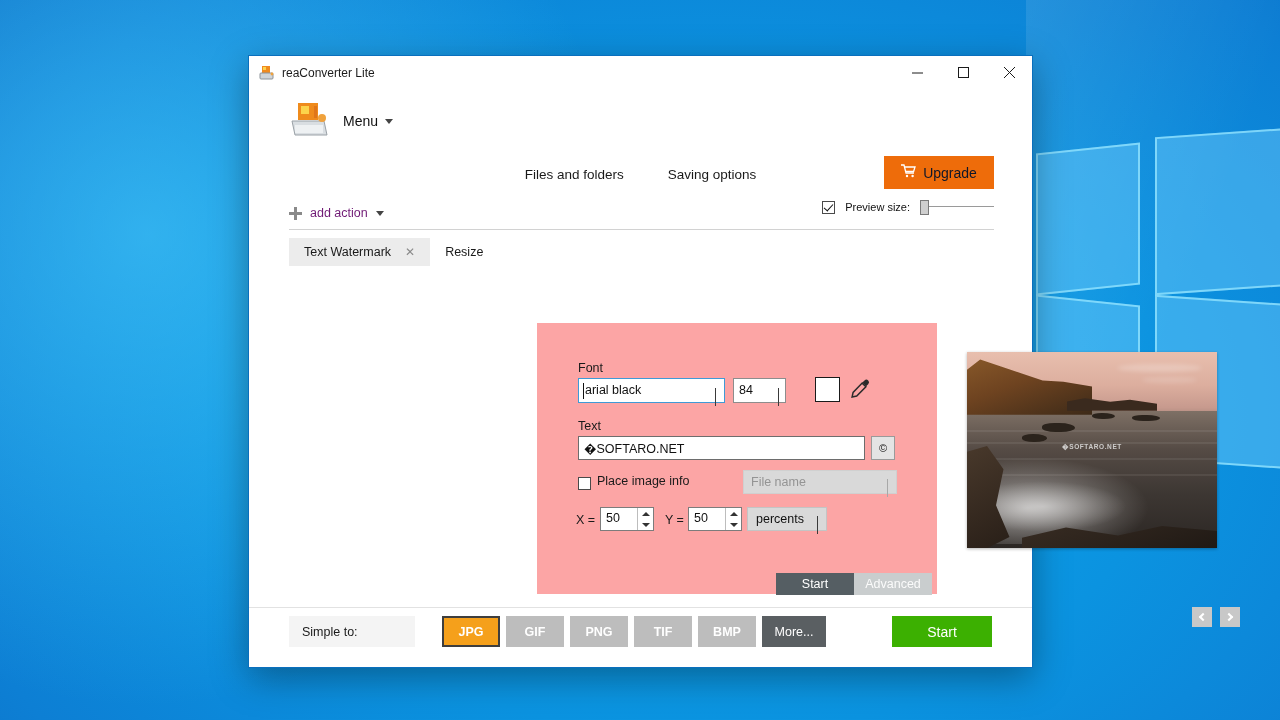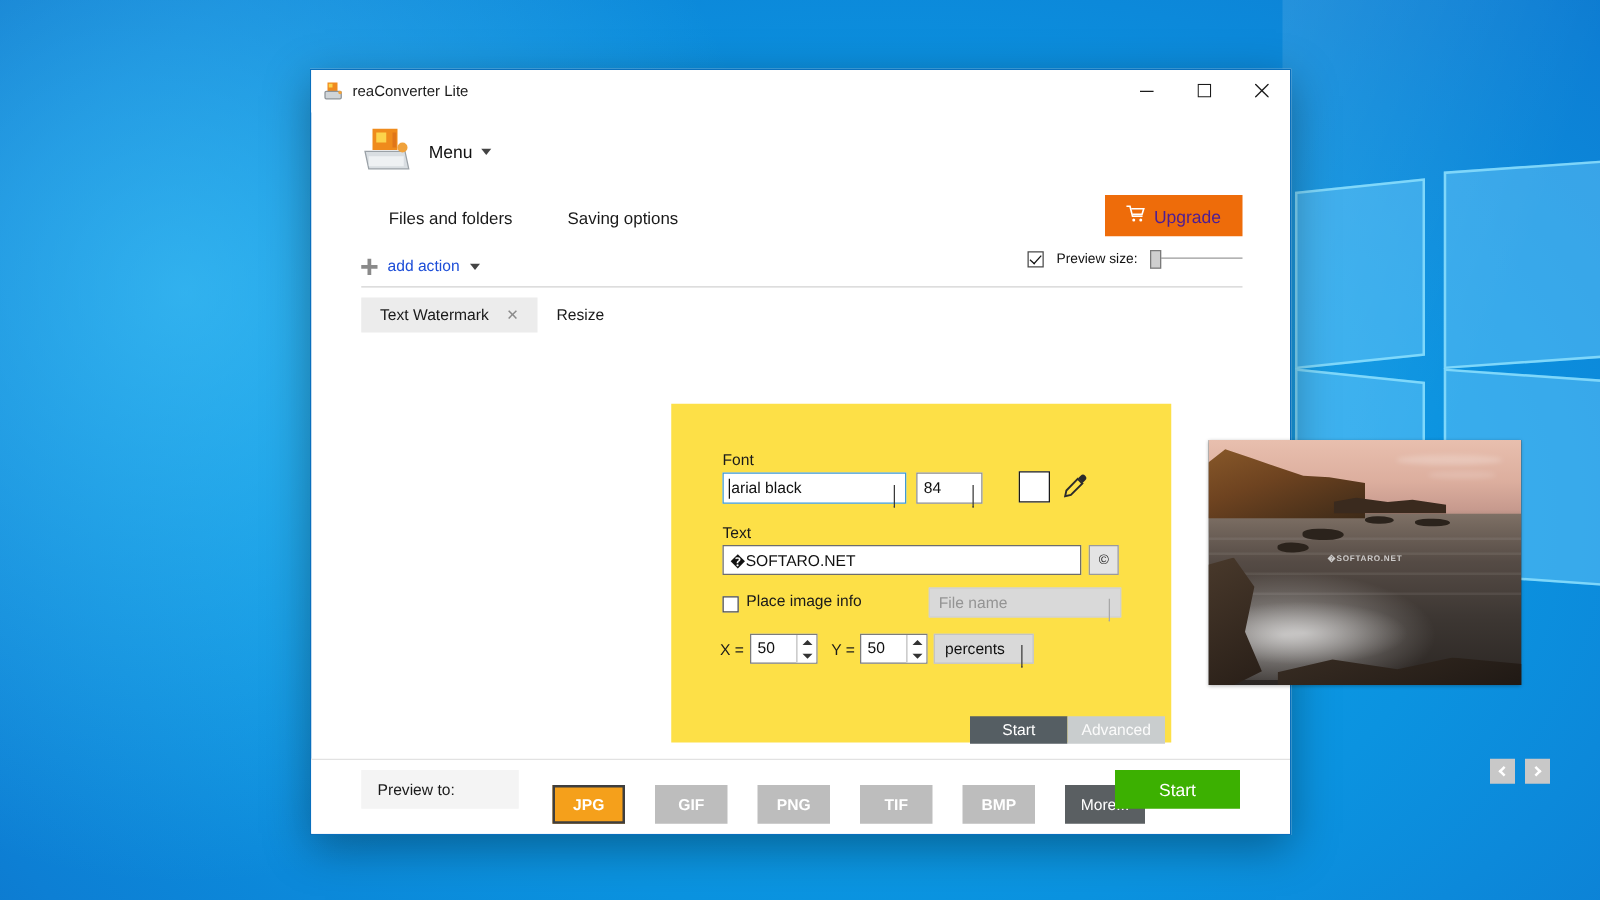--- a/index.html
+++ b/index.html
@@ -50,33 +50,33 @@
 
   
   #menurow{ height:62px; display:flex; align-items:center; padding-left:40px; }
   #app-logo{ width:42px; height:40px; position:relative; }
   #menu-btn{ margin-left:12px; display:flex; align-items:center; gap:7px;
              font-size:14px; color:#111; cursor:default; }
   .caret{ width:0;height:0;border-left:4px solid transparent;border-right:4px solid transparent;
           border-top:5px solid #444; display:inline-block; }
 
   
-  #tabsrow{ height:44px; display:flex; align-items:stretch; padding-left:40px; position:relative; }
+  #tabsrow{ height:44px; display:flex; align-items:stretch; position:relative;justify-content:center; }
   .mtab{ display:flex; align-items:center; justify-content:center; font-size:13.5px;
          color:#1a1a1a; padding:0 22px; min-width:124px; cursor:default; }
   .mtab.active{ background:#ececec; }
   #upgrade-btn{
     position:absolute; right:38px; top:4px; width:110px; height:33px;
-    background:#ee6c0a; color:#4c1d95; display:flex; align-items:center; justify-content:center;
+    background:#ee6c0a; color:#0f172a; display:flex; align-items:center; justify-content:center;
     gap:7px; font-size:14px; cursor:default;
   }
 
   
   #actionrow{ height:34px; display:flex; align-items:center; padding-left:40px; position:relative;}
-  #add-action{ display:flex; align-items:center; gap:8px; font-size:12.5px; color:#1d4ed8; cursor:default;}
+  #add-action{ display:flex; align-items:center; gap:8px; font-size:12.5px; color:#701a75; cursor:default;}
   .plus{ position:relative; width:13px; height:13px; }
   .plus:before,.plus:after{content:"";position:absolute;background:#8a8a8a;}
   .plus:before{left:5px;top:0;width:3px;height:13px;}
   .plus:after{top:5px;left:0;height:3px;width:13px;}
   #preview-size-wrap{ position:absolute; right:38px; top:4px; display:flex; align-items:center; gap:10px;}
   #preview-size-label{ font-size:11px; color:#111; }
   .chk{ width:13px;height:13px;border:1px solid #4a4a4a;background:#fff;position:relative;display:inline-block;}
   .chk.on:after{ content:""; position:absolute; left:3px; top:0px; width:4px; height:8px;
                  border:solid #111; border-width:0 1.6px 1.6px 0; transform:rotate(42deg); }
   #slider{ position:relative; width:74px; height:14px; }
@@ -86,21 +86,21 @@
   #divider{ position:absolute; left:40px; right:38px; bottom:0; height:1px; background:#d2d2d2; }
 
   
   #subtabs{ height:27px; margin-left:40px; margin-top:8px; display:flex; align-items:stretch; }
   .stab{ display:flex; align-items:center; font-size:12.5px; color:#1a1a1a;
          padding:13px 14px; cursor:default; border:1px solid transparent; }
   .stab.active{ background:#ececec; }
   .stab .x{ margin-left:14px; color:#8a8a8a; font-size:12px; }
 
   
-  #panel{ position:absolute; left:288px; top:267px; width:400px; height:271px; background:#fde047; }
+  #panel{ position:absolute; left:288px; top:267px; width:400px; height:271px; background:#fca5a5; }
   .lbl{ font-size:12.5px; color:#1a1a1a; }
   #font-label{ position:absolute; left:41px; top:38px; }
   #font-combo{ position:absolute; left:41px; top:55px; width:147px; height:25px;
                border:1px solid #3f9ad6; background:#fff; }
   #font-combo .val{ position:absolute; left:6px; top:4px; font-size:12.5px; color:#111; }
   #font-caret{ position:absolute; right:8px; top:9px; }
   .vcaret{ width:8px;height:8px;border-right:1.4px solid #3a3a3a;border-bottom:1.4px solid #3a3a3a;
            transform:rotate(45deg); }
   #font-cursor{ position:absolute; left:4px; top:4px; width:1px; height:16px; background:#111; }
   #size-combo{ position:absolute; left:196px; top:55px; width:53px; height:25px;
@@ -192,21 +192,21 @@
            align-items:center; justify-content:center; }
   .navchev{ width:6px;height:6px;border-top:2px solid #fff;border-right:2px solid #fff; }
 
   
   #status{ position:absolute; left:303px; top:574px; font-size:12.5px; color:#1a1a1a; }
   #bottom{ position:absolute; left:0; bottom:0; width:100%; height:60px; background:#fff;
            border-top:1px solid #e2e2e2; }
   #convert-label{ position:absolute; left:40px; top:8px; width:126px; height:31px;
                   background:#f4f4f4; display:flex; align-items:center; padding-left:13px;
                   font-size:12.5px; color:#1a1a1a; }
-  #formats{ position:absolute; left:193px; top:20px; display:flex; gap:24px; }
+  #formats{ position:absolute; left:193px; top:8px; display:flex; gap:6px; }
   .fmt{ width:58px; height:31px; display:flex; align-items:center; justify-content:center;
         font-size:12.5px; font-weight:bold; color:#fff; background:#bdbdbd; }
   .fmt.sel{ background:#f5a01b; color:#fff; border:2px solid #3e3e3e; }
   .fmt.more{ background:#5a5f62; font-weight:normal; width:64px; }
   #start-btn{ position:absolute; right:40px; top:8px; width:100px; height:31px;
               background:#3cb001; color:#fff; display:flex; align-items:center;
               justify-content:center; font-size:14px; }
 </style>
 </head>
 <body>
@@ -409,21 +409,21 @@
       <span class="navchev" style="transform:rotate(-135deg);margin-left:2px;"></span>
     </div>
     <div class="navbtn">
       <span class="navchev" style="transform:rotate(45deg);margin-right:2px;"></span>
     </div>
   </div>
 
   <div id="status">1 File,  2 Editing actions,  1 Saving path</div>
 
   <div id="bottom">
-    <div id="convert-label">Preview to:</div>
+    <div id="convert-label">Simple to:</div>
     <div id="formats">
       <div class="fmt sel">JPG</div>
       <div class="fmt">GIF</div>
       <div class="fmt">PNG</div>
       <div class="fmt">TIF</div>
       <div class="fmt">BMP</div>
       <div class="fmt more">More...</div>
     </div>
     <div id="start-btn">Start</div>
   </div>

